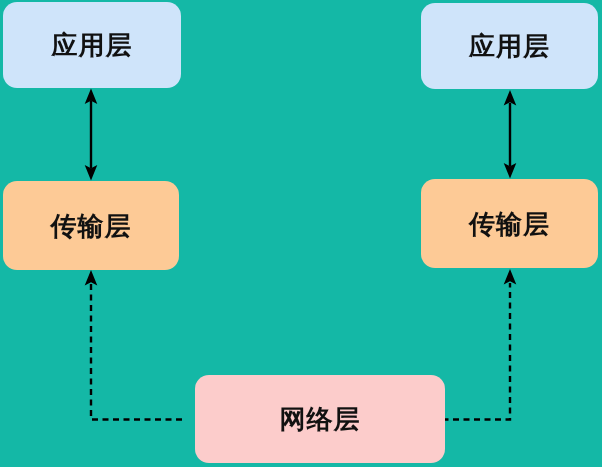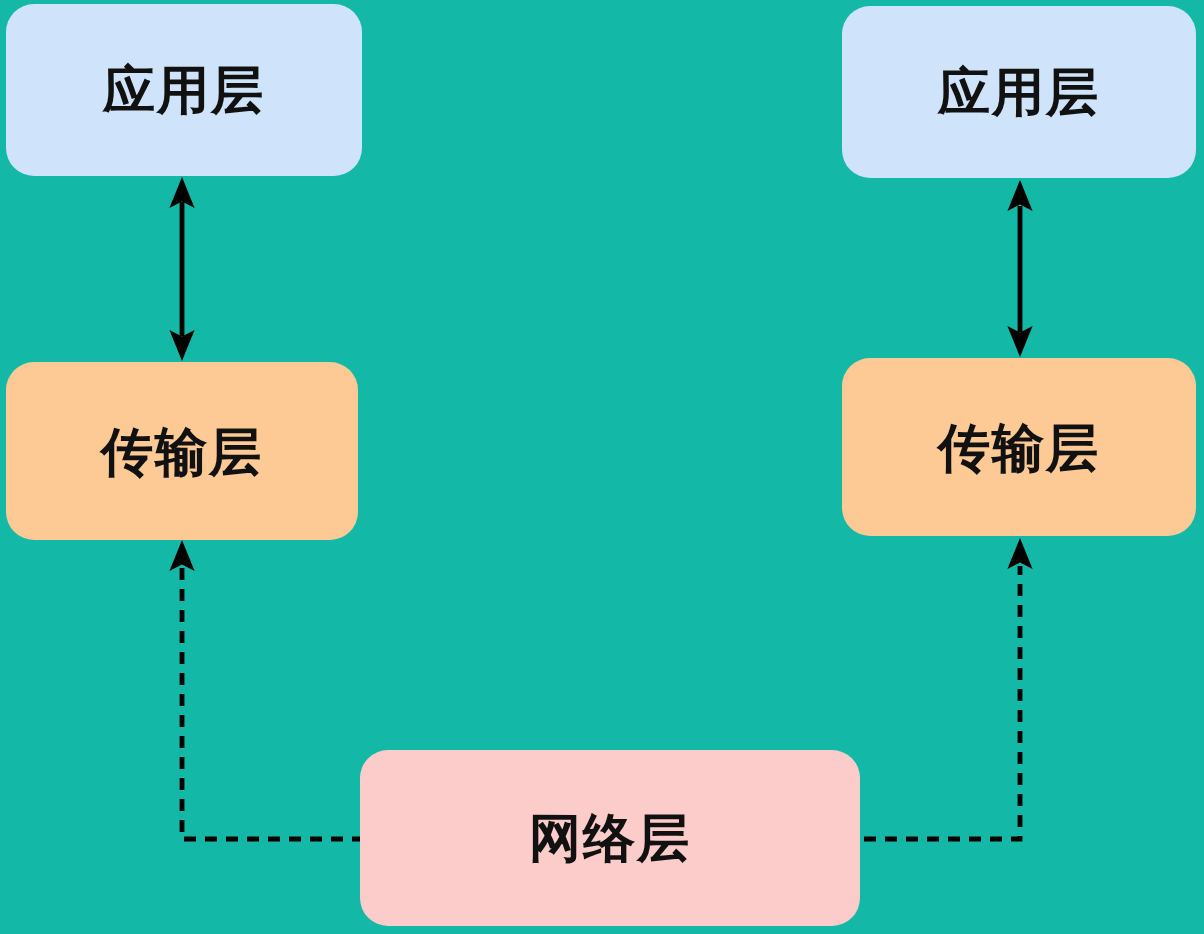--- a/index.html
+++ b/index.html
@@ -36,21 +36,21 @@
     font-size: 26px;
     font-weight: 700;
     color: #111111;
     letter-spacing: 1px;
     line-height: 1;
   }
   .node-app-left      { left: 3px;   top: 2px;   width: 178px; height: 86px; }
   .node-transport-left{ left: 3px;   top: 181px; width: 176px; height: 89px; }
   .node-app-right     { left: 421px; top: 3px;   width: 177px; height: 86px; }
   .node-transport-right{ left: 421px; top: 179px; width: 177px; height: 89px; }
-  .node-network       { left: 180px; top: 375px; width: 250px; height: 88px; }
+  .node-network       { left: 195px; top: 375px; width: 250px; height: 88px; }
   .edge-line {
     stroke: #000000;
     stroke-width: 2.4;
     fill: none;
   }
   .edge-line.dashed {
     stroke-dasharray: 6 4.5;
   }
   .edge-head {
     fill: #000000;

